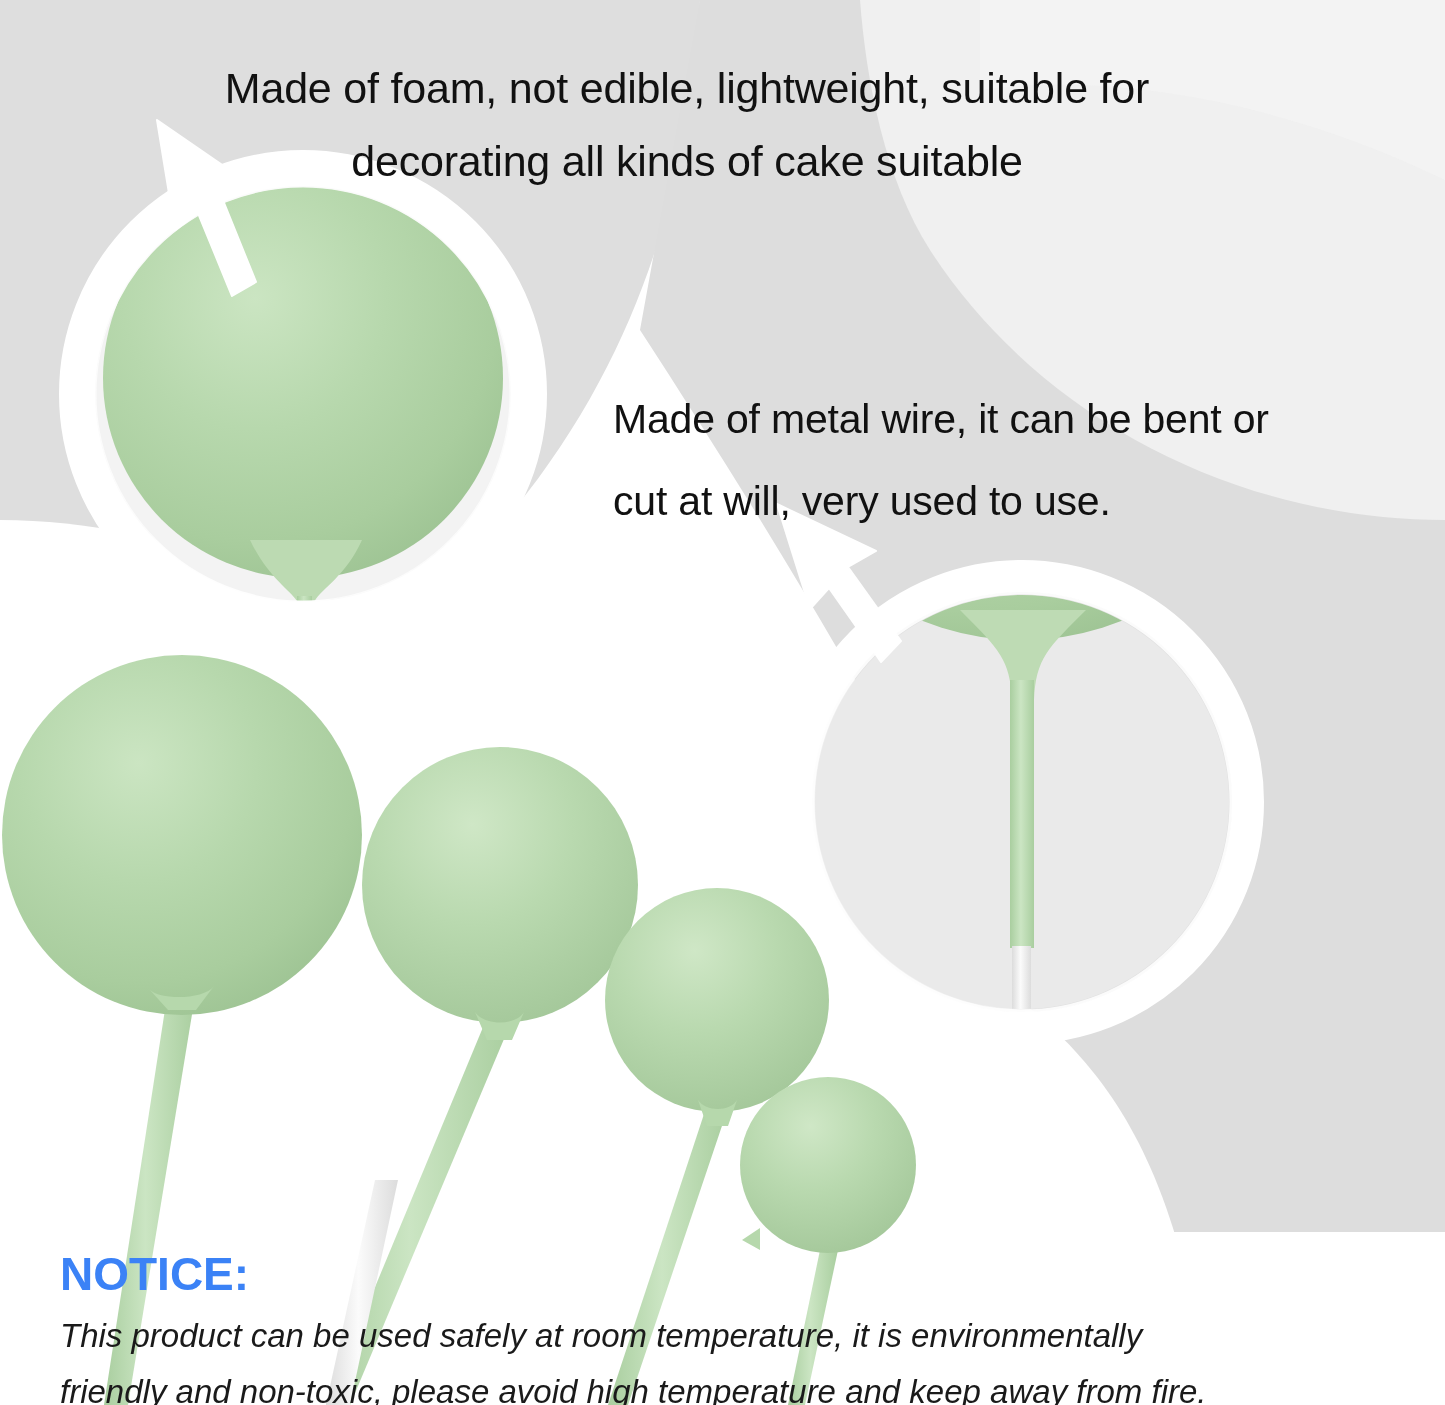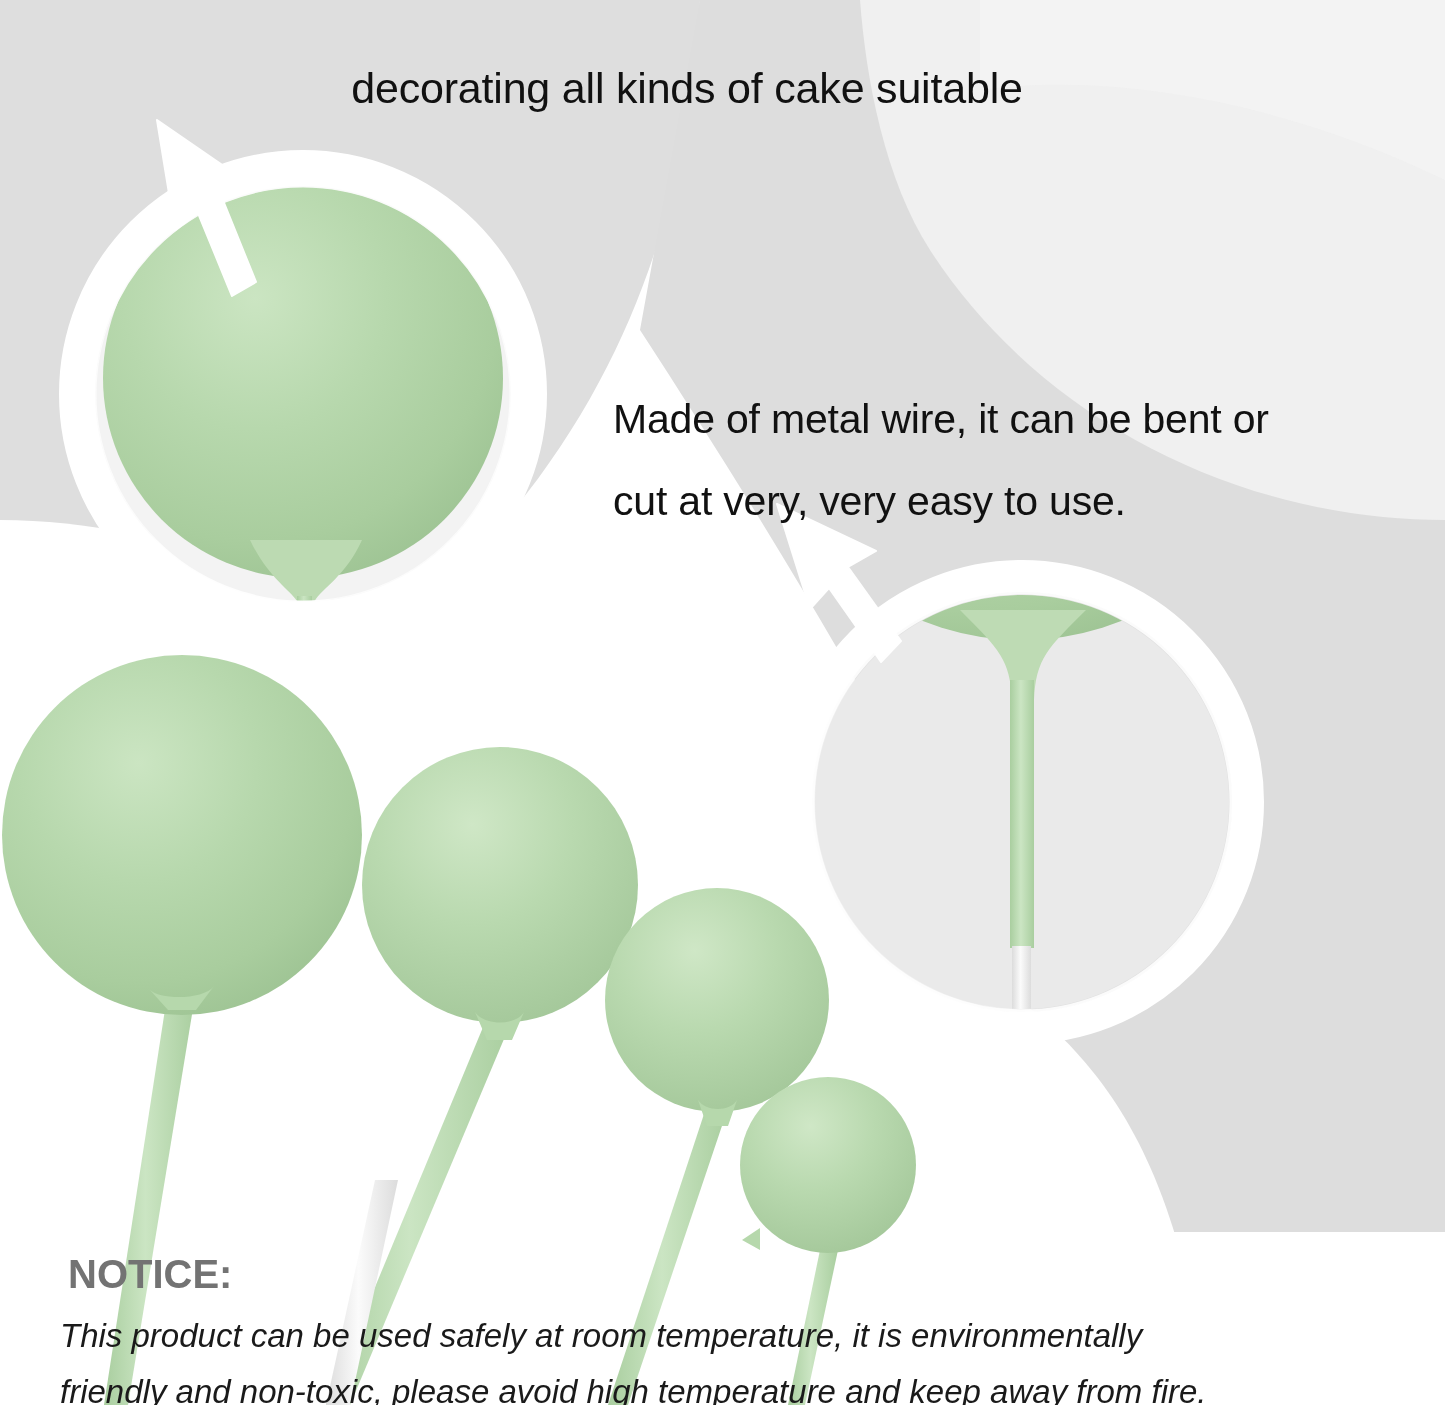--- a/index.html
+++ b/index.html
@@ -42,26 +42,26 @@
     margin-left:28px;
   }
 
   
   #notice{
     position:absolute;
     left:60px; top:1248px;
     width:1360px;
   }
   #notice-title{
-    color:#737373;
-    font-size:40px;
+    color:#3b82f6;
+    font-size:46px;
     font-weight:bold;
     line-height:52px;
     letter-spacing:0px;
-    margin:0 0 8px 8px;
+    margin:0 0 8px 0;
   }
   #notice-body{
     color:#1a1a1a;
     font-size:33px;
     line-height:56px;
   }
   #notice-body .nl{display:block;font-style:italic;}
 
   
   #art{position:absolute;top:0;left:0;width:1445px;height:1405px;pointer-events:none;}
@@ -213,26 +213,27 @@
                L 829 588
                L 810 609
                L 777 504
                L 876 551
                L 848 567
                L 901 641 Z" fill="#ffffff" stroke="#ffffff" stroke-width="2" stroke-linejoin="round"></path>
     </g>
   </svg>
 
   <div class="callout" id="callout-foam">
+    <span>Made of foam, not edible, lightweight, suitable for</span>
     <span class="l2">decorating all kinds of cake suitable</span>
   </div>
 
   <div class="callout" id="callout-wire">
     <span>Made of metal wire, it can be bent or</span><br>
-    <span>cut at very, very easy to use.</span>
+    <span>cut at will, very used to use.</span>
   </div>
 
   <div id="notice">
     <div id="notice-title">NOTICE:</div>
     <div id="notice-body">
       <span class="nl">This product can be used safely at room temperature, it is environmentally</span>
       <span class="nl">friendly and non-toxic, please avoid high temperature and keep away from fire.</span>
     </div>
   </div>
 

